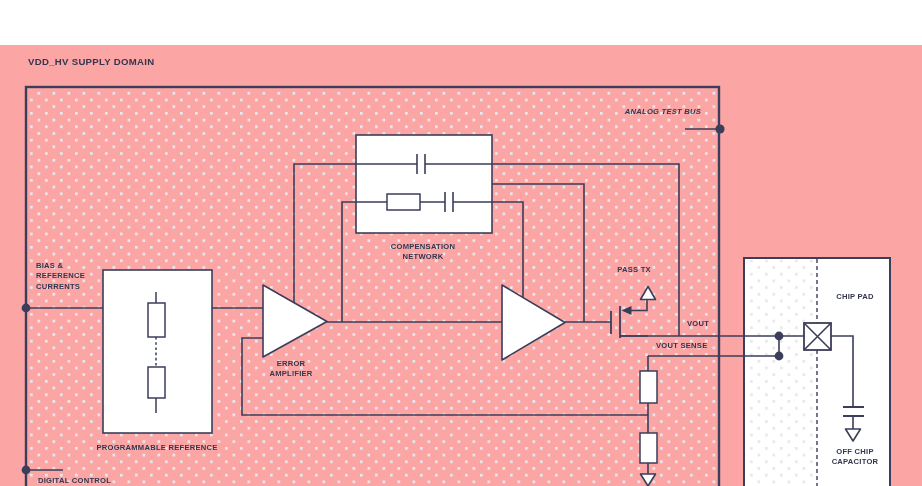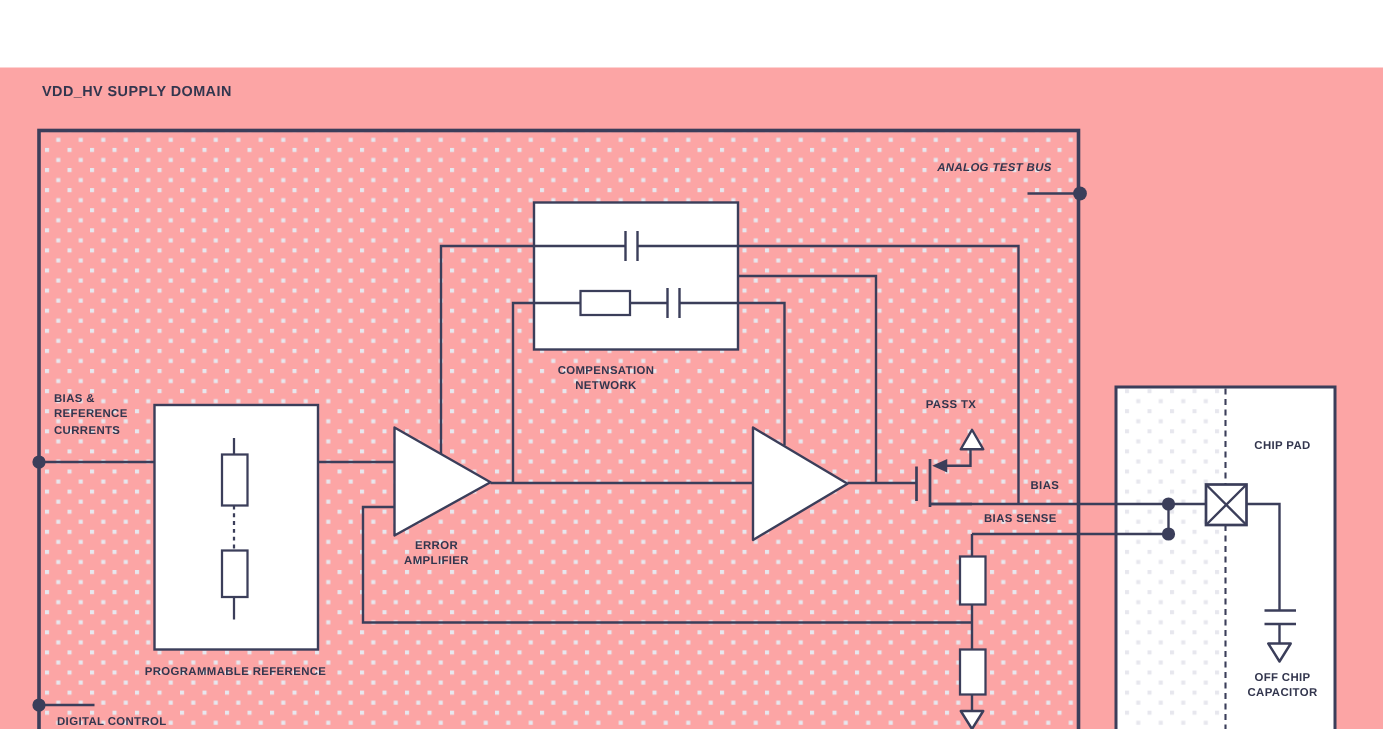--- a/index.html
+++ b/index.html
@@ -133,31 +133,31 @@
     <div>PROGRAMMABLE REFERENCE</div>
   </div>
 
   <div class="lbl" style="left:38px;top:431px;">DIGITAL CONTROL</div>
 
   <div class="lbl center" style="left:241px;top:314px;width:100px;">
     <div>ERROR</div>
     <div>AMPLIFIER</div>
   </div>
 
-  <div class="lbl center" style="left:344px;top:197px;width:120px;">
+  <div class="lbl center" style="left:363px;top:197px;width:120px;">
     <div>COMPENSATION</div>
     <div>NETWORK</div>
   </div>
 
 
   <div class="lbl center" style="left:600px;top:220px;width:68px;">PASS TX</div>
 
-  <div class="lbl" style="left:687px;top:274px;">BIAS</div>
+  <div class="lbl" style="left:687px;top:274px;">VOUT</div>
 
-  <div class="lbl" style="left:656px;top:296px;">BIAS SENSE</div>
+  <div class="lbl" style="left:656px;top:296px;">VOUT SENSE</div>
 
   <div class="lbl center" style="left:815px;top:247px;width:80px;">CHIP PAD</div>
 
   <div class="lbl center" style="left:815px;top:402px;width:80px;">
     <div>OFF CHIP</div>
     <div>CAPACITOR</div>
   </div>
 
 </div>
 

